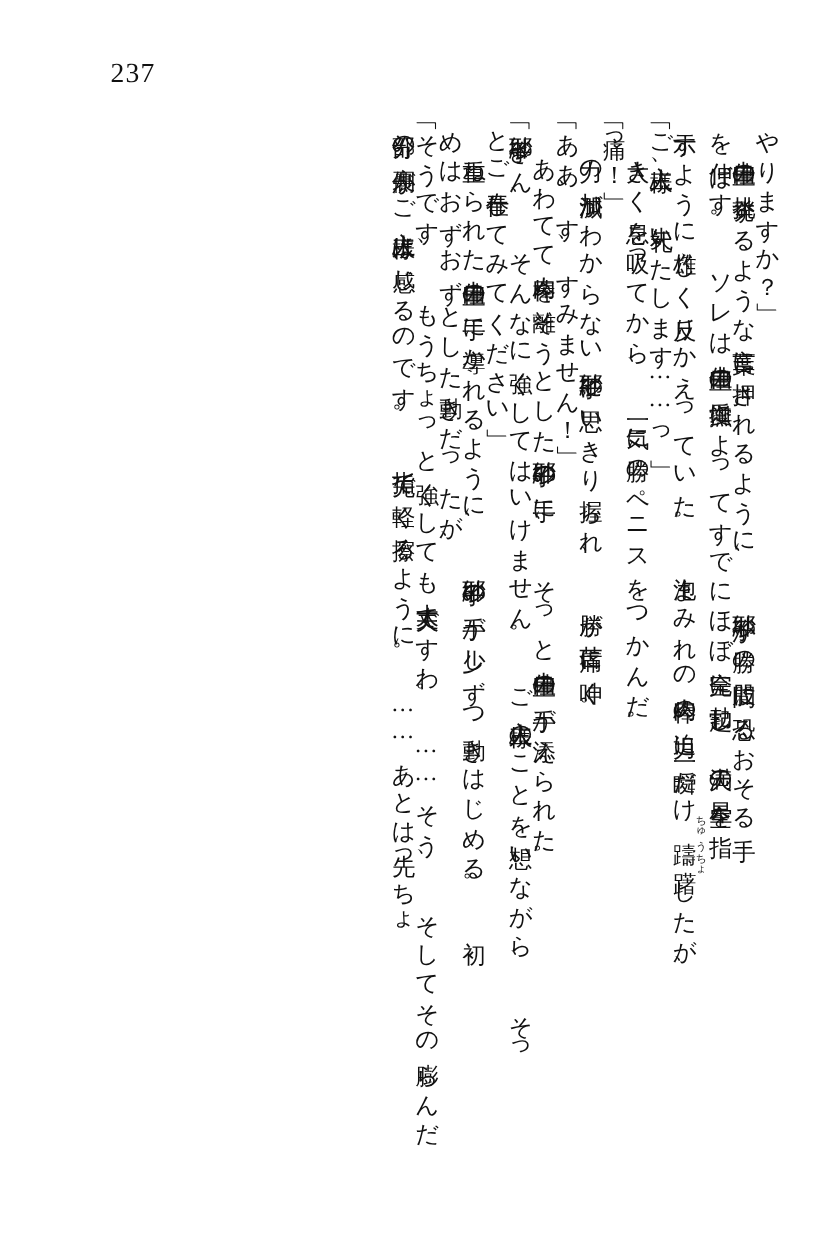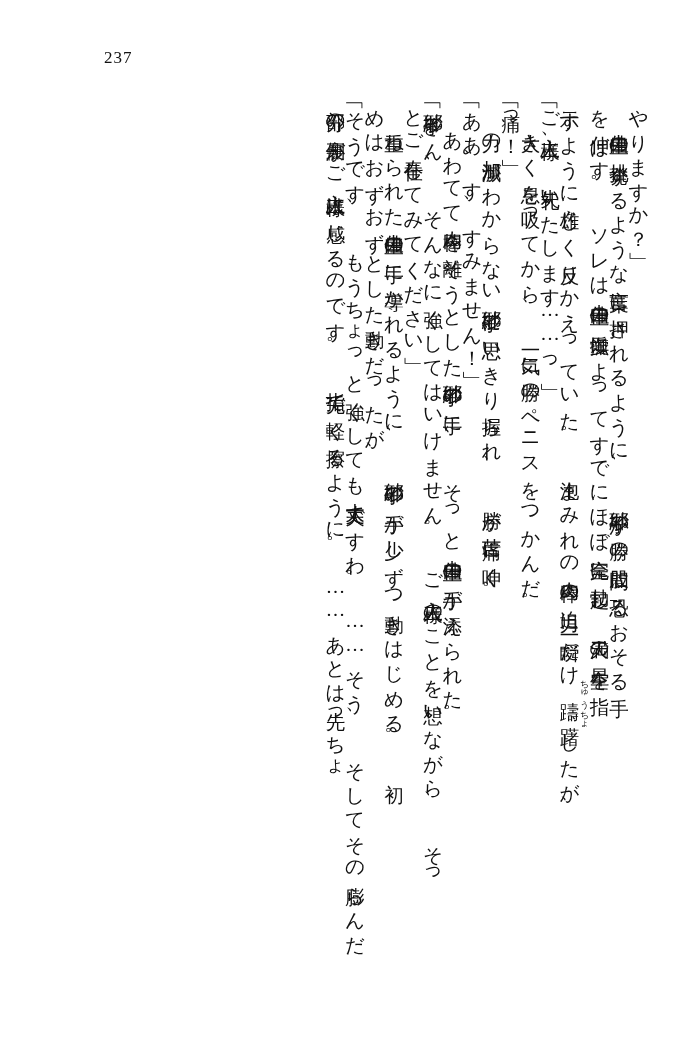--- a/index.html
+++ b/index.html
@@ -13,22 +13,22 @@
     height: 1050px;
     background: #ffffff;
     overflow: hidden;
     font-family: "Liberation Serif", "DejaVu Serif", serif;
     color: #111111;
   }
   
   .page-number {
     position: absolute;
     top: 48px;
-    left: 104px;
-    font-size: 17px;
+    left: 92px;
+    font-size: 23px;
     letter-spacing: 1px;
     color: #111111;
     font-family: "Liberation Serif", "DejaVu Serif", serif;
   }
   
   .text-block {
     position: absolute;
     top: 96px;
     right: 52px;
     height: 860px;

